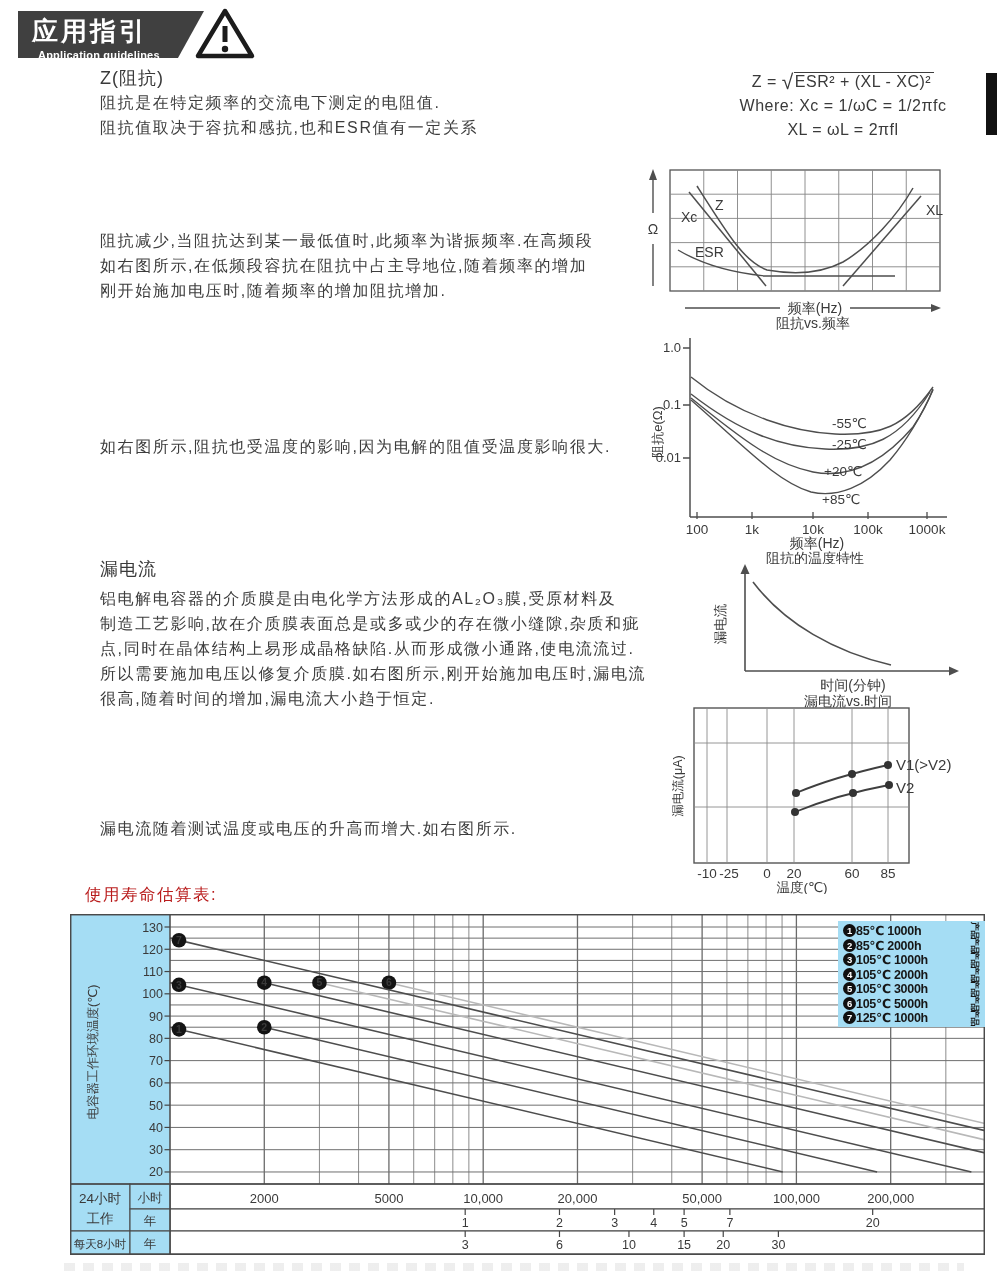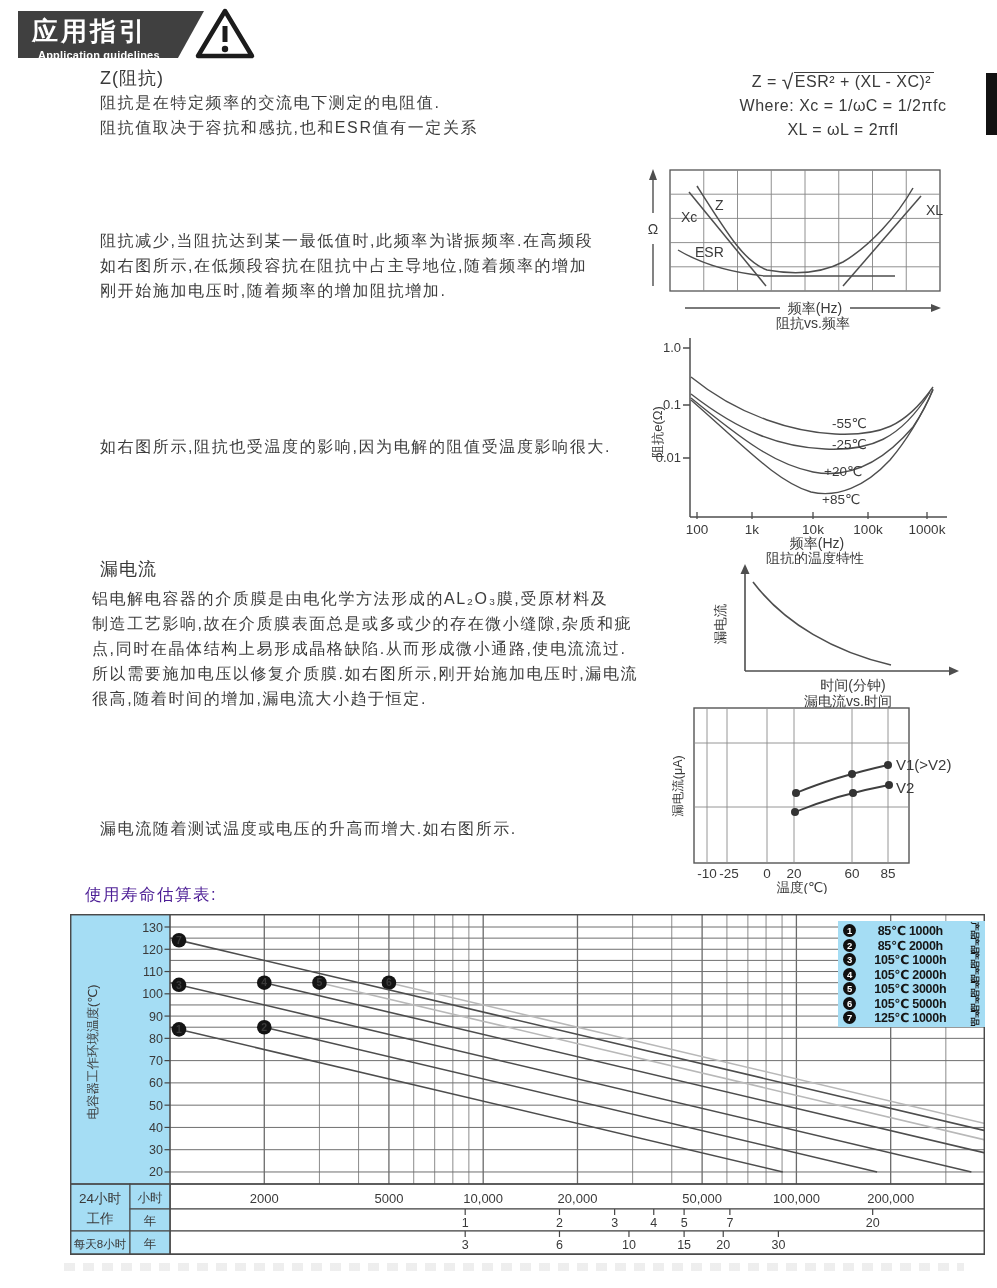--- a/index.html
+++ b/index.html
@@ -17,23 +17,23 @@
   
   .formula{left:693px;top:70px;width:300px;font-size:16px;color:#3a3a3a;text-align:center}
   .formula .f1{letter-spacing:.5px}
   .rad{font-size:21px;vertical-align:-2px}
   .radicand{border-top:1.7px solid #3d3d3d;padding:0 3px 0 1px}
   .f2,.f3{line-height:24px;letter-spacing:.5px}
   
   #legend{left:838px;top:921px;width:147px;height:106px;background:#a5ddf4;box-sizing:border-box;padding:3px 2px 3px 5px;display:flex;flex-direction:column;justify-content:space-between}
   .lrow{display:flex;align-items:center;height:13px;font-size:12.5px;font-weight:700;color:#161616;letter-spacing:-.3px;white-space:nowrap}
   .lnum{flex:0 0 13px;width:13px;height:13px;border-radius:50%;background:#101010;color:#fff;font-size:9.5px;line-height:13.5px;text-align:center}
-  .llab{flex:1;text-align:center}
+  .llab{flex:1;text-align:left}
   .lsuf{flex:0 0 13px;display:inline-block;transform:rotate(90deg);font-size:9px;margin-left:1px}
-  .life-title{left:85px;top:884px;font-size:16.5px;letter-spacing:1.5px;color:#4c1d95}
+  .life-title{left:85px;top:884px;font-size:16.5px;letter-spacing:1.5px;color:#b91c1c}
   .cutoff{left:64px;top:1263px;width:900px;height:8px;opacity:.35;background:repeating-linear-gradient(90deg,#cfcfcf 0 11px,#ffffff 11px 19px)}
   svg text{fill:#3a3a3a}
 </style>
 </head>
 <body>
 
 <div class="abs badge">
   <div class="badge-title">应用指引</div>
   <div class="badge-sub">Application guidelines</div>
 </div>
@@ -111,21 +111,21 @@
   <text x="179" y="144" font-size="13.5">+20℃</text>
   <text x="177" y="172" font-size="13.5">+85℃</text>
   <text x="17" y="100" font-size="13" text-anchor="middle" transform="rotate(-90 17 100)">阻抗e(Ω)</text>
   <text x="172" y="216" font-size="14" text-anchor="middle">频率(Hz)</text>
   <text x="170" y="231" font-size="14" text-anchor="middle">阻抗的温度特性</text>
 </svg>
 
 <div class="abs note-text" style="left:100px;top:437px">如右图所示,阻抗也受温度的影响,因为电解的阻值受温度影响很大.</div>
 
 <div class="abs sec-title" style="left:100px;top:557px">漏电流</div>
-<div class="abs body-text" style="left:92px;top:586px">
+<div class="abs body-text" style="left:100px;top:586px">
   <div>铝电解电容器的介质膜是由电化学方法形成的AL₂O₃膜,受原材料及</div>
   <div>制造工艺影响,故在介质膜表面总是或多或少的存在微小缝隙,杂质和疵</div>
   <div>点,同时在晶体结构上易形成晶格缺陷.从而形成微小通路,使电流流过.</div>
   <div>所以需要施加电压以修复介质膜.如右图所示,刚开始施加电压时,漏电流</div>
   <div>很高,随着时间的增加,漏电流大小趋于恒定.</div>
 </div>
 
 <svg class="abs" style="left:685px;top:558px" width="300" height="150" viewBox="0 0 300 150">
   <line x1="60" y1="14" x2="60" y2="113" stroke="#4e4e4e" stroke-width="1.6"></line>
   <polygon points="60,6 55.5,16 64.5,16" fill="#4e4e4e"></polygon>

